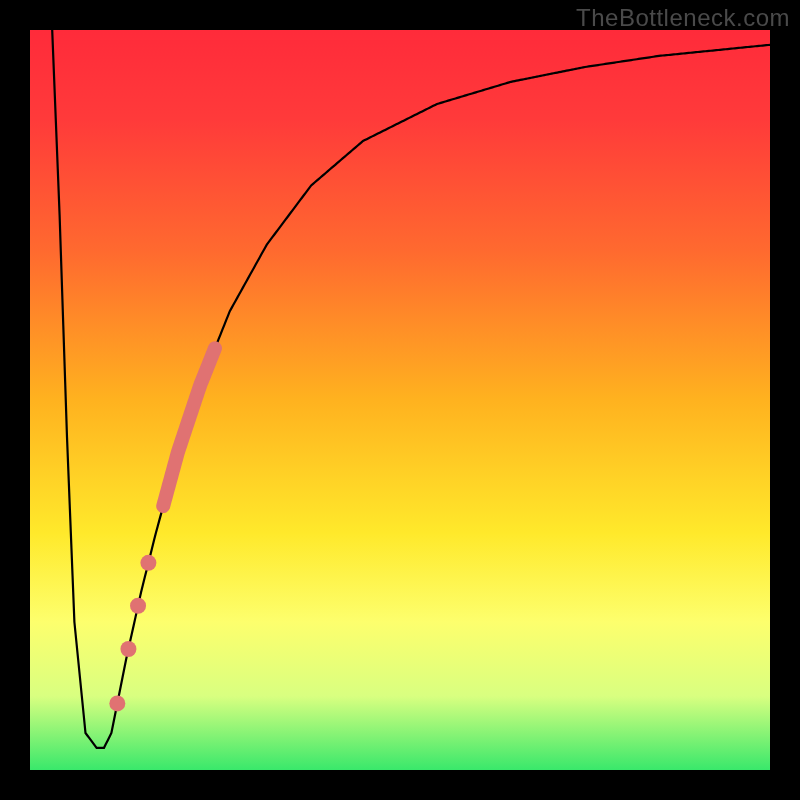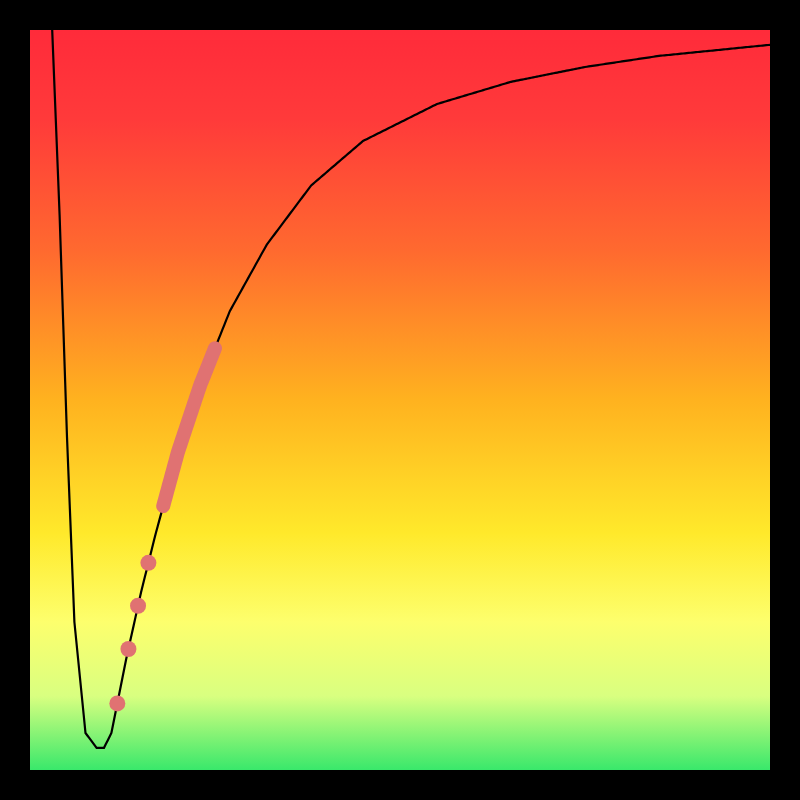--- a/index.html
+++ b/index.html
@@ -50,20 +50,21 @@
     left: 0;
     top: 0;
     width: 740px;
     height: 740px;
   }
 </style>
 </head>
 <body>
 
 <div class="frame">
+  <div class="watermark">TheBottleneck.com</div>
   <div class="plot">
     <svg class="curve" viewBox="0 0 740 740" preserveAspectRatio="none">
       <g id="svg-content">
           <path d="M22.20 0.00 L24.05 46.25 L25.90 92.50 L27.75 138.75 L29.60 185.00 L31.45 240.50 L33.30 296.00 L35.15 351.50 L37.00 407.00 L38.85 453.25 L40.70 499.50 L42.55 545.75 L44.40 592.00 L46.25 610.50 L48.10 629.00 L49.95 647.50 L51.80 666.00 L53.65 684.50 L55.50 703.00 L57.35 705.47 L59.20 707.93 L61.05 710.40 L62.90 712.87 L64.75 715.33 L66.60 717.80 L68.45 717.80 L70.30 717.80 L72.15 717.80 L74.00 717.80 L75.85 714.10 L77.70 710.40 L79.55 706.70 L81.40 703.00 L83.25 693.75 L85.10 684.50 L86.95 675.25 L88.80 666.00 L90.65 656.75 L92.50 647.50 L94.35 638.25 L96.20 629.00 L98.05 620.67 L99.90 612.35 L101.75 604.02 L103.60 595.70 L105.45 587.38 L107.30 579.05 L109.15 570.73 L111.00 562.40 L112.85 555.00 L114.70 547.60 L116.55 540.20 L118.40 532.80 L120.25 525.40 L122.10 518.00 L123.95 510.60 L125.80 503.20 L127.65 496.42 L129.50 489.63 L131.35 482.85 L133.20 476.07 L135.05 469.28 L136.90 462.50 L138.75 455.72 L140.60 448.93 L142.45 442.15 L144.30 435.37 L146.15 428.58 L148.00 421.80 L149.85 416.25 L151.70 410.70 L153.55 405.15 L155.40 399.60 L157.25 394.05 L159.10 388.50 L160.95 382.95 L162.80 377.40 L164.65 371.85 L166.50 366.30 L168.35 360.75 L170.20 355.20 L172.05 350.57 L173.90 345.95 L175.75 341.33 L177.60 336.70 L179.45 332.07 L181.30 327.45 L183.15 322.83 L185.00 318.20 L186.85 313.57 L188.70 308.95 L190.55 304.32 L192.40 299.70 L194.25 295.08 L196.10 290.45 L197.95 285.82 L199.80 281.20 L201.65 277.87 L203.50 274.54 L205.35 271.21 L207.20 267.88 L209.05 264.55 L210.90 261.22 L212.75 257.89 L214.60 254.56 L216.45 251.23 L218.30 247.90 L220.15 244.57 L222.00 241.24 L223.85 237.91 L225.70 234.58 L227.55 231.25 L229.40 227.92 L231.25 224.59 L233.10 221.26 L234.95 217.93 L236.80 214.60 L238.65 212.13 L240.50 209.67 L242.35 207.20 L244.20 204.73 L246.05 202.27 L247.90 199.80 L249.75 197.33 L251.60 194.87 L253.45 192.40 L255.30 189.93 L257.15 187.47 L259.00 185.00 L260.85 182.53 L262.70 180.07 L264.55 177.60 L266.40 175.13 L268.25 172.67 L270.10 170.20 L271.95 167.73 L273.80 165.27 L275.65 162.80 L277.50 160.33 L279.35 157.87 L281.20 155.40 L283.05 153.81 L284.90 152.23 L286.75 150.64 L288.60 149.06 L290.45 147.47 L292.30 145.89 L294.15 144.30 L296.00 142.71 L297.85 141.13 L299.70 139.54 L301.55 137.96 L303.40 136.37 L305.25 134.79 L307.10 133.20 L308.95 131.61 L310.80 130.03 L312.65 128.44 L314.50 126.86 L316.35 125.27 L318.20 123.69 L320.05 122.10 L321.90 120.51 L323.75 118.93 L325.60 117.34 L327.45 115.76 L329.30 114.17 L331.15 112.59 L333.00 111.00 L334.85 110.08 L336.70 109.15 L338.55 108.23 L340.40 107.30 L342.25 106.38 L344.10 105.45 L345.95 104.52 L347.80 103.60 L349.65 102.68 L351.50 101.75 L353.35 100.82 L355.20 99.90 L357.05 98.98 L358.90 98.05 L360.75 97.13 L362.60 96.20 L364.45 95.27 L366.30 94.35 L368.15 93.42 L370.00 92.50 L371.85 91.58 L373.70 90.65 L375.55 89.73 L377.40 88.80 L379.25 87.88 L381.10 86.95 L382.95 86.02 L384.80 85.10 L386.65 84.18 L388.50 83.25 L390.35 82.32 L392.20 81.40 L394.05 80.48 L395.90 79.55 L397.75 78.63 L399.60 77.70 L401.45 76.77 L403.30 75.85 L405.15 74.92 L407.00 74.00 L408.85 73.44 L410.70 72.89 L412.55 72.34 L414.40 71.78 L416.25 71.22 L418.10 70.67 L419.95 70.11 L421.80 69.56 L423.65 69.00 L425.50 68.45 L427.35 67.89 L429.20 67.34 L431.05 66.79 L432.90 66.23 L434.75 65.67 L436.60 65.12 L438.45 64.56 L440.30 64.01 L442.15 63.46 L444.00 62.90 L445.85 62.34 L447.70 61.79 L449.55 61.24 L451.40 60.68 L453.25 60.13 L455.10 59.57 L456.95 59.01 L458.80 58.46 L460.65 57.91 L462.50 57.35 L464.35 56.79 L466.20 56.24 L468.05 55.69 L469.90 55.13 L471.75 54.57 L473.60 54.02 L475.45 53.46 L477.30 52.91 L479.15 52.36 L481.00 51.80 L482.85 51.43 L484.70 51.06 L486.55 50.69 L488.40 50.32 L490.25 49.95 L492.10 49.58 L493.95 49.21 L495.80 48.84 L497.65 48.47 L499.50 48.10 L501.35 47.73 L503.20 47.36 L505.05 46.99 L506.90 46.62 L508.75 46.25 L510.60 45.88 L512.45 45.51 L514.30 45.14 L516.15 44.77 L518.00 44.40 L519.85 44.03 L521.70 43.66 L523.55 43.29 L525.40 42.92 L527.25 42.55 L529.10 42.18 L530.95 41.81 L532.80 41.44 L534.65 41.07 L536.50 40.70 L538.35 40.33 L540.20 39.96 L542.05 39.59 L543.90 39.22 L545.75 38.85 L547.60 38.48 L549.45 38.11 L551.30 37.74 L553.15 37.37 L555.00 37.00 L556.85 36.72 L558.70 36.45 L560.55 36.17 L562.40 35.89 L564.25 35.61 L566.10 35.34 L567.95 35.06 L569.80 34.78 L571.65 34.50 L573.50 34.23 L575.35 33.95 L577.20 33.67 L579.05 33.39 L580.90 33.12 L582.75 32.84 L584.60 32.56 L586.45 32.28 L588.30 32.00 L590.15 31.73 L592.00 31.45 L593.85 31.17 L595.70 30.89 L597.55 30.62 L599.40 30.34 L601.25 30.06 L603.10 29.78 L604.95 29.51 L606.80 29.23 L608.65 28.95 L610.50 28.67 L612.35 28.40 L614.20 28.12 L616.05 27.84 L617.90 27.56 L619.75 27.29 L621.60 27.01 L623.45 26.73 L625.30 26.46 L627.15 26.18 L629.00 25.90 L630.85 25.71 L632.70 25.53 L634.55 25.35 L636.40 25.16 L638.25 24.97 L640.10 24.79 L641.95 24.61 L643.80 24.42 L645.65 24.24 L647.50 24.05 L649.35 23.86 L651.20 23.68 L653.05 23.50 L654.90 23.31 L656.75 23.13 L658.60 22.94 L660.45 22.75 L662.30 22.57 L664.15 22.39 L666.00 22.20 L667.85 22.01 L669.70 21.83 L671.55 21.64 L673.40 21.46 L675.25 21.28 L677.10 21.09 L678.95 20.90 L680.80 20.72 L682.65 20.54 L684.50 20.35 L686.35 20.16 L688.20 19.98 L690.05 19.79 L691.90 19.61 L693.75 19.42 L695.60 19.24 L697.45 19.06 L699.30 18.87 L701.15 18.69 L703.00 18.50 L704.85 18.31 L706.70 18.13 L708.55 17.95 L710.40 17.76 L712.25 17.58 L714.10 17.39 L715.95 17.21 L717.80 17.02 L719.65 16.84 L721.50 16.65 L723.35 16.47 L725.20 16.28 L727.05 16.09 L728.90 15.91 L730.75 15.73 L732.60 15.54 L734.45 15.36 L736.30 15.17 L738.15 14.99 L740.00 14.80" fill="none" stroke="#000000" stroke-width="2.2"></path>
           <path d="M133.20 476.07 L134.06 472.90 L134.93 469.74 L135.79 466.57 L136.65 463.40 L137.52 460.24 L138.38 457.07 L139.24 453.91 L140.11 450.74 L140.97 447.58 L141.83 444.41 L142.70 441.25 L143.56 438.08 L144.42 434.91 L145.29 431.75 L146.15 428.58 L147.01 425.42 L147.88 422.25 L148.74 419.58 L149.60 416.99 L150.47 414.40 L151.33 411.81 L152.19 409.22 L153.06 406.63 L153.92 404.04 L154.78 401.45 L155.65 398.86 L156.51 396.27 L157.37 393.68 L158.24 391.09 L159.10 388.50 L159.96 385.91 L160.83 383.32 L161.69 380.73 L162.55 378.14 L163.42 375.55 L164.28 372.96 L165.14 370.37 L166.01 367.78 L166.87 365.19 L167.73 362.60 L168.60 360.01 L169.46 357.42 L170.32 354.89 L171.19 352.73 L172.05 350.57 L172.91 348.42 L173.78 346.26 L174.64 344.10 L175.50 341.94 L176.37 339.78 L177.23 337.63 L178.09 335.47 L178.96 333.31 L179.82 331.15 L180.68 328.99 L181.55 326.83 L182.41 324.67 L183.27 322.52 L184.14 320.36 L185.00 318.20" fill="none" stroke="#e07272" stroke-width="14" stroke-linecap="round"></path>
           <circle cx="118.40" cy="532.80" r="8" fill="#e07272"></circle>
           <circle cx="108.04" cy="575.72" r="8" fill="#e07272"></circle>
           <circle cx="98.42" cy="619.01" r="8" fill="#e07272"></circle>
           <circle cx="87.32" cy="673.40" r="8" fill="#e07272"></circle>
         </g>

